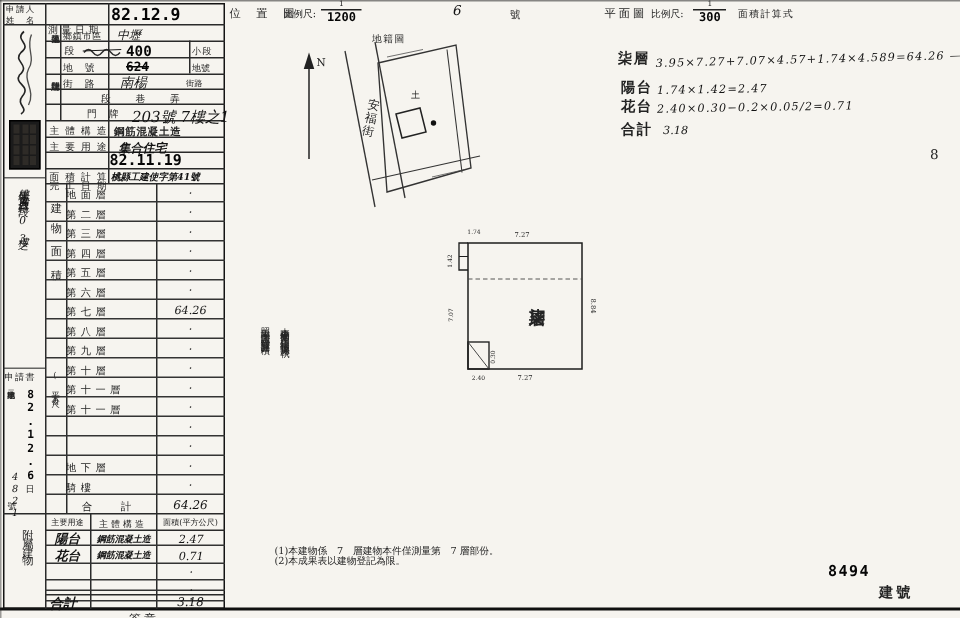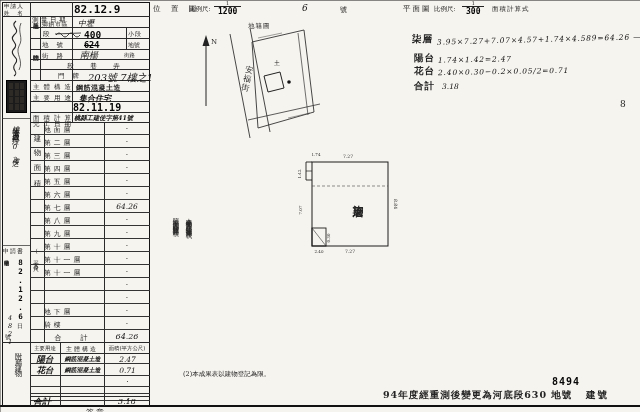--- a/index.html
+++ b/index.html
@@ -326,18 +326,18 @@
   <div class="abs lbl" style="left:414px;top:52px;font-size:9.5px;font-weight:700;letter-spacing:1px">陽台</div>
   <div class="abs hand" style="left:438px;top:54.5px;font-size:7.5px;letter-spacing:0.8px;transform:rotate(-1deg)">1.74×1.42=2.47</div>
   <div class="abs lbl" style="left:414px;top:65px;font-size:9.5px;font-weight:700;letter-spacing:1px">花台</div>
   <div class="abs hand" style="left:438px;top:67px;font-size:7.5px;letter-spacing:0.8px;transform:rotate(-1deg)">2.40×0.30−0.2×0.05/2=0.71</div>
   <div class="abs lbl" style="left:414px;top:80px;font-size:9.5px;font-weight:700;letter-spacing:1px">合計</div>
   <div class="abs hand" style="left:442px;top:82px;font-size:7.5px">3.18</div>
 
   <div class="abs lbl vert" style="left:184px;top:213px;height:118px;font-size:6.3px;letter-spacing:1px">本建物平面圖及建物位置係使用執</div>
   <div class="abs lbl vert" style="left:171px;top:213px;height:118px;font-size:6.3px;letter-spacing:1px">照竣工平面圖轉繪並計算面積。</div>
 
+  <div class="abs lbl" style="left:183px;top:363px;font-size:6.5px">(1)本建物係　7　層建物本件僅測量第　7 層部份。</div>
   <div class="abs lbl" style="left:183px;top:370px;font-size:6.5px">(2)本成果表以建物登記為限。</div>
-  <div class="abs lbl" style="left:383px;top:389px;font-size:9.5px;font-weight:700;letter-spacing:1px">94年度經重測後變更為河底段630 地號</div>
   <div class="abs stamp" style="left:552px;top:376px;font-size:10px;letter-spacing:1px">8494</div>
   <div class="abs lbl" style="left:586px;top:389px;font-size:9.5px;font-weight:700;letter-spacing:2px">建號</div>
 
 </div>
 
 </body></html>

